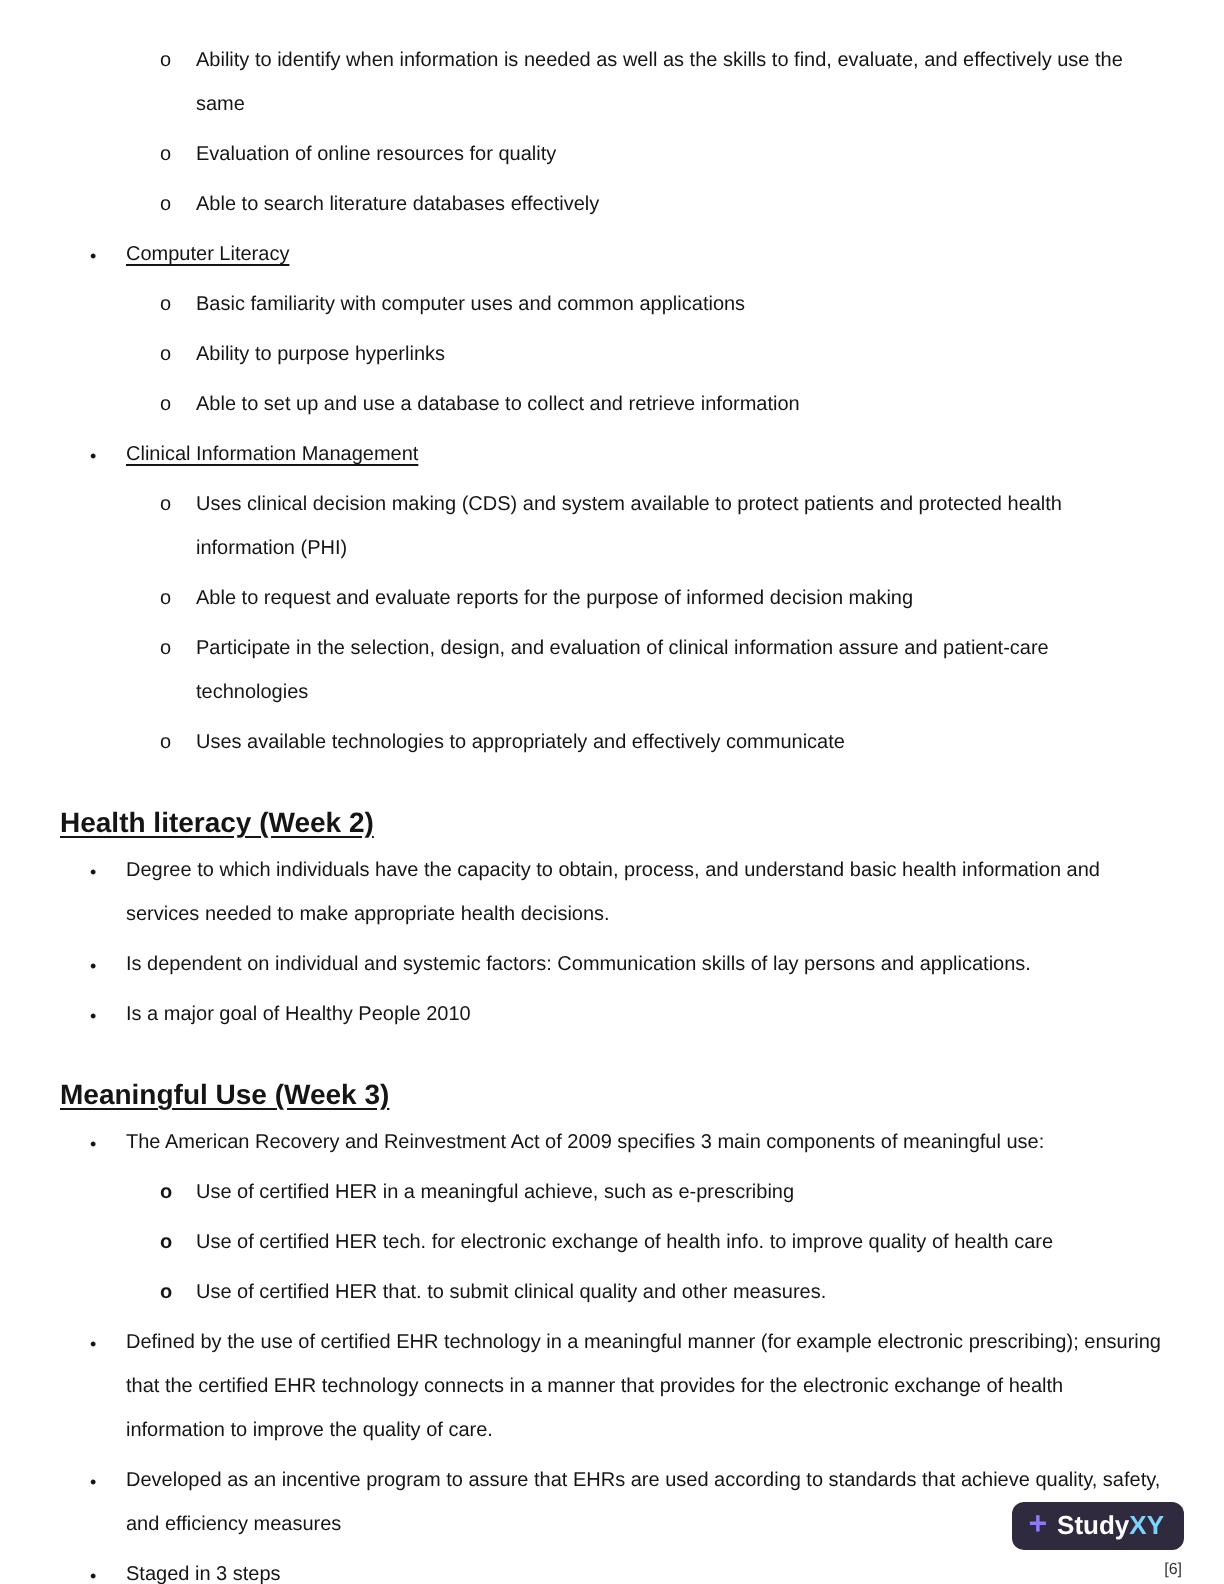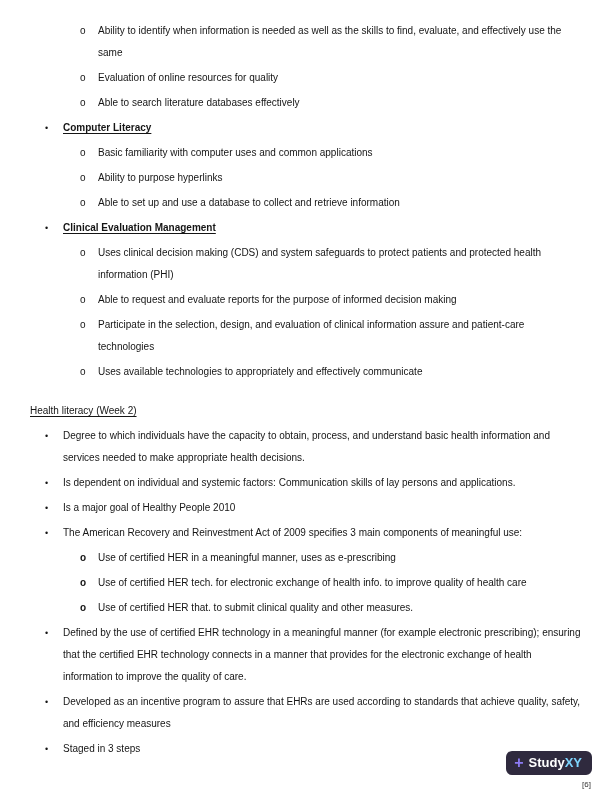--- a/index.html
+++ b/index.html
@@ -8,25 +8,25 @@
     background:#ffffff;color:#151515;
     font-family:"Liberation Sans",sans-serif;
   }
   .doc{padding:20px 30px 0 0;font-size:10px;line-height:22px}
   .row{display:flex;margin-bottom:3px}
   .row .marker{flex:0 0 18px}
   .l1{margin-left:45px}
   .l2{margin-left:80px}
   .l1 .marker{font-size:9px}
   .text{flex:1}
-  .title{font-weight:bold;text-decoration:underline;text-underline-offset:2px}
+  .title{font-weight:normal;text-decoration:underline;text-underline-offset:2px}
   .bm{font-weight:bold}
   .heading{
-    font-weight:normal;text-decoration:underline;text-underline-offset:2px;
-    font-size:10px;line-height:22px;margin:17px 0 3px 30px;
+    font-weight:bold;text-decoration:underline;text-underline-offset:2px;
+    font-size:14px;line-height:22px;margin:17px 0 3px 30px;
   }
   .badge{
     position:absolute;right:20px;bottom:17px;
     display:flex;align-items:center;gap:5px;
     background:#2f2a3e;border-radius:6px;padding:4px 10px 4px 8px;
   }
   .badge .plus{
     color:#8c7bf4;font-size:16px;font-weight:bold;line-height:1;
   }
   .badge .name{font-size:13px;font-weight:bold;color:#ffffff;line-height:1.1}
@@ -66,25 +66,25 @@
     <span class="marker">o</span>
     <span class="text">Ability to purpose hyperlinks</span>
   </div>
   <div class="row l2">
     <span class="marker">o</span>
     <span class="text">Able to set up and use a database to collect and retrieve information</span>
   </div>
 
   <div class="row l1">
     <span class="marker">•</span>
-    <span class="text title">Clinical Evaluation Management</span>
+    <span class="text title">Clinical Information Management</span>
   </div>
   <div class="row l2">
     <span class="marker">o</span>
-    <span class="text">Uses clinical decision making (CDS) and system safeguards to protect patients and protected health information (PHI)</span>
+    <span class="text">Uses clinical decision making (CDS) and system available to protect patients and protected health information (PHI)</span>
   </div>
   <div class="row l2">
     <span class="marker">o</span>
     <span class="text">Able to request and evaluate reports for the purpose of informed decision making</span>
   </div>
   <div class="row l2">
     <span class="marker">o</span>
     <span class="text">Participate in the selection, design, and evaluation of clinical information assure and patient-care technologies</span>
   </div>
   <div class="row l2">
@@ -99,27 +99,28 @@
   </div>
   <div class="row l1">
     <span class="marker">•</span>
     <span class="text">Is dependent on individual and systemic factors: Communication skills of lay persons and applications.</span>
   </div>
   <div class="row l1">
     <span class="marker">•</span>
     <span class="text">Is a major goal of Healthy People 2010</span>
   </div>
 
+  <div class="heading">Meaningful Use (Week 3)</div>
   <div class="row l1">
     <span class="marker">•</span>
     <span class="text">The American Recovery and Reinvestment Act of 2009 specifies 3 main components of meaningful use:</span>
   </div>
   <div class="row l2">
     <span class="marker bm">o</span>
-    <span class="text">Use of certified HER in a meaningful manner, uses as e-prescribing</span>
+    <span class="text">Use of certified HER in a meaningful achieve, such as e-prescribing</span>
   </div>
   <div class="row l2">
     <span class="marker bm">o</span>
     <span class="text">Use of certified HER tech. for electronic exchange of health info. to improve quality of health care</span>
   </div>
   <div class="row l2">
     <span class="marker bm">o</span>
     <span class="text">Use of certified HER that. to submit clinical quality and other measures.</span>
   </div>
   <div class="row l1">

